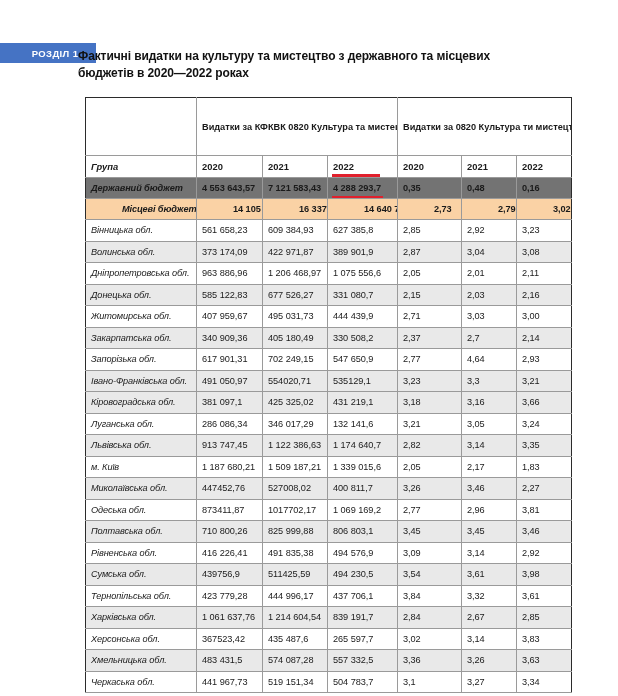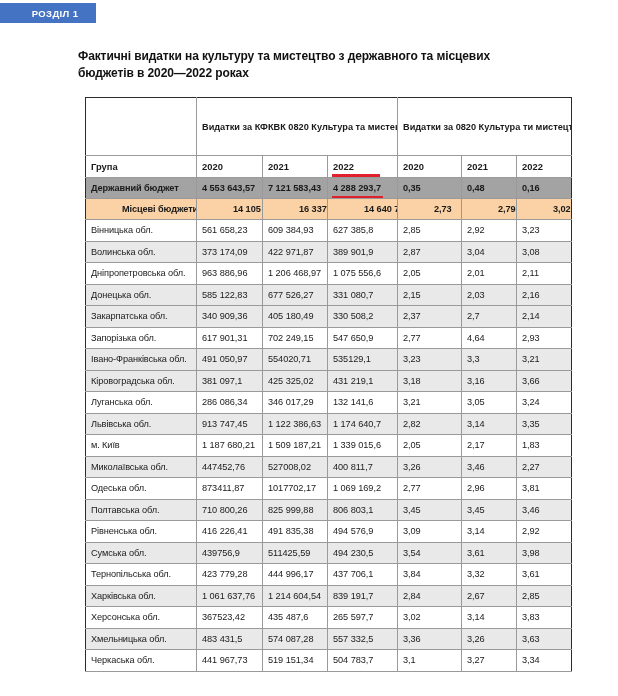--- a/index.html
+++ b/index.html
@@ -37,20 +37,21 @@
     background: #4573c4;
     color: #ffffff;
     font-size: 9.5px;
     font-weight: bold;
     letter-spacing: 0.4px;
     display: flex;
     align-items: center;
     justify-content: center;
     box-sizing: border-box;
     padding-left: 14px;
+    margin-top: 40px;
   }
 
   
   .title {
     position: absolute;
     left: 78px;
     top: 48px;
     width: 460px;
     font-size: 12px;
     font-weight: bold;
@@ -87,21 +88,21 @@
     vertical-align: middle;
     text-align: left;
     box-sizing: border-box;
     line-height: 12px;
     white-space: nowrap;
     overflow: hidden;
   }
   
   table.data .grp-left { border-left: 1.6px solid #2b2b2b; }
   table.data .outer-r  { border-right: 1.6px solid #2b2b2b; }
-  table.data .outer-l  { border-left: 1.6px solid #2b2b2b; }
+  table.data .outer-l  { border-left: 1.6px solid #2b2b2b; font-style: italic; }
   table.data .outer-t  { border-top: 1.6px solid #2b2b2b; }
 
   .hdr-top th {
     font-size: 9.2px;
     font-weight: bold;
     white-space: normal;
     line-height: 12.4px;
     height: 58px;
     vertical-align: top;
     padding-top: 5px;
@@ -119,21 +120,21 @@
     content: "";
     position: absolute;
     left: -1px;
     right: -26px;
     bottom: -4px;
     height: 2.2px;
     background: #e0202c;
   }
 
   tr.row-state td {
-    background: #a3a3a3;
+    background: #737373;
     font-weight: bold;
     height: 21px;
   }
   tr.row-local td {
     background: #fad2a5;
     font-weight: bold;
     height: 21px;
     padding-left: 36px;
   }
   tr.region td {
@@ -248,20 +249,29 @@
           </tr>
           <tr class="region alt">
             <td class="name outer-l">Донецька обл.</td>
             <td class="num grp-left">585 122,83</td>
             <td class="num">677 526,27</td>
             <td class="num">331 080,7</td>
             <td class="num grp-left">2,15</td>
             <td class="num">2,03</td>
             <td class="num outer-r">2,16</td>
           </tr>
+          <tr class="region">
+            <td class="name outer-l">Житомирська обл.</td>
+            <td class="num grp-left">407 959,67</td>
+            <td class="num">495 031,73</td>
+            <td class="num">444 439,9</td>
+            <td class="num grp-left">2,71</td>
+            <td class="num">3,03</td>
+            <td class="num outer-r">3,00</td>
+          </tr>
           <tr class="region alt">
             <td class="name outer-l">Закарпатська обл.</td>
             <td class="num grp-left">340 909,36</td>
             <td class="num">405 180,49</td>
             <td class="num">330 508,2</td>
             <td class="num grp-left">2,37</td>
             <td class="num">2,7</td>
             <td class="num outer-r">2,14</td>
           </tr>
           <tr class="region">

